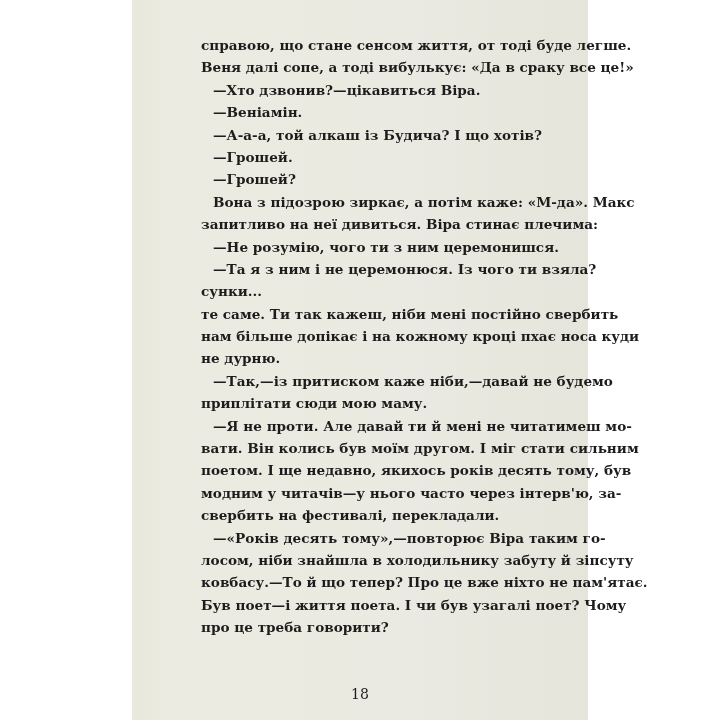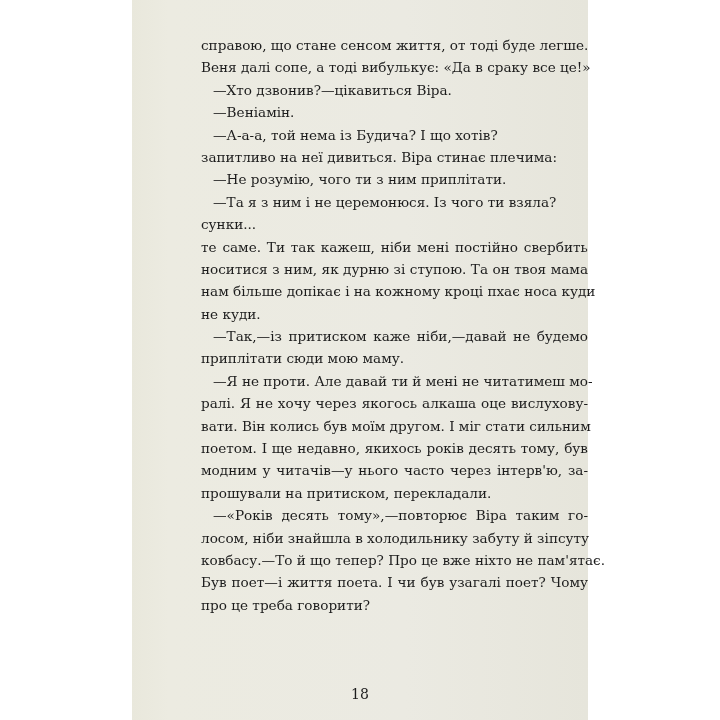--- a/index.html
+++ b/index.html
@@ -9,54 +9,55 @@
     }
     .page {
       position: absolute; left: 132px; top: 0; width: 456px; height: 720px;
       background: linear-gradient(90deg, #e9e8dc 0%, #ecebe1 8%, #ebeae2 60%, #e6e5db 100%);
     }
     .text {
       position: absolute; left: 69px; top: 34px; width: 387px;
       font-family: "DejaVu Serif", serif;
       font-size: 13.6px; line-height: 22.4px; color: #1c1c1c;
     }
-    .line { white-space: nowrap; display: block; height: 22.4px; }
+    .line { white-space: nowrap; display: block; height: 22.4px; font-weight: bold; }
     .line.justify { text-align: justify; text-align-last: justify; }
     .line.indent { padding-left: 12px; }
     .pagenum {
       position: absolute; left: 0; width: 456px; top: 686px; text-align: center;
       font-family: "DejaVu Serif", serif; font-size: 14px; color: #1c1c1c;
     }
   </style>
 </head>
 <body>
 
 <div class="page">
   <div class="text" id="text">
       <span class="line justify">справою, що стане сенсом життя, от тоді буде легше.</span>
       <span class="line justify">Веня далі сопе, а тоді вибулькує: «Да в сраку все це!»</span>
       <span class="line indent">—Хто дзвонив?—цікавиться Віра.</span>
       <span class="line indent">—Веніамін.</span>
-      <span class="line indent">—А-а-а, той нема із Будича? І що хотів?</span>
+      <span class="line indent">—А-а-а, той алкаш із Будича? І що хотів?</span>
+      <span class="line indent">—Грошей.</span>
+      <span class="line indent">—Грошей?</span>
+      <span class="line indent justify">Вона з підозрою зиркає, а потім каже: «М-да». Макс</span>
       <span class="line">запитливо на неї дивиться. Віра стинає плечима:</span>
-      <span class="line indent">—Не розумію, чого ти з ним приплітати.</span>
+      <span class="line indent">—Не розумію, чого ти з ним церемонишся.</span>
       <span class="line indent">—Та я з ним і не церемонюся. Із чого ти взяла?</span>
       <span class="line">сунки...</span>
       <span class="line justify">те саме. Ти так кажеш, ніби мені постійно свербить</span>
-      <span class="line justify">носитися з ним, як дурню зі ступою. Та он твоя мама</span>
       <span class="line justify">нам більше допікає і на кожному кроці пхає носа куди</span>
-      <span class="line">не куди.</span>
+      <span class="line">не дурню.</span>
       <span class="line indent justify">—Так,—із притиском каже ніби,—давай не будемо</span>
       <span class="line">приплітати сюди мою маму.</span>
       <span class="line indent justify">—Я не проти. Але давай ти й мені не читатимеш мо-</span>
-      <span class="line justify">ралі. Я не хочу через якогось алкаша оце вислухову-</span>
       <span class="line justify">вати. Він колись був моїм другом. І міг стати сильним</span>
       <span class="line justify">поетом. І ще недавно, якихось років десять тому, був</span>
       <span class="line justify">модним у читачів—у нього часто через інтерв'ю, за-</span>
-      <span class="line">прошували на притиском, перекладали.</span>
+      <span class="line">свербить на фестивалі, перекладали.</span>
       <span class="line indent justify">—«Років десять тому»,—повторює Віра таким го-</span>
       <span class="line justify">лосом, ніби знайшла в холодильнику забуту й зіпсуту</span>
       <span class="line justify">ковбасу.—То й що тепер? Про це вже ніхто не пам'ятає.</span>
       <span class="line justify">Був поет—і життя поета. І чи був узагалі поет? Чому</span>
       <span class="line">про це треба говорити?</span>
     </div>
   <div class="pagenum">18</div>
 </div>
 
 </body></html>

